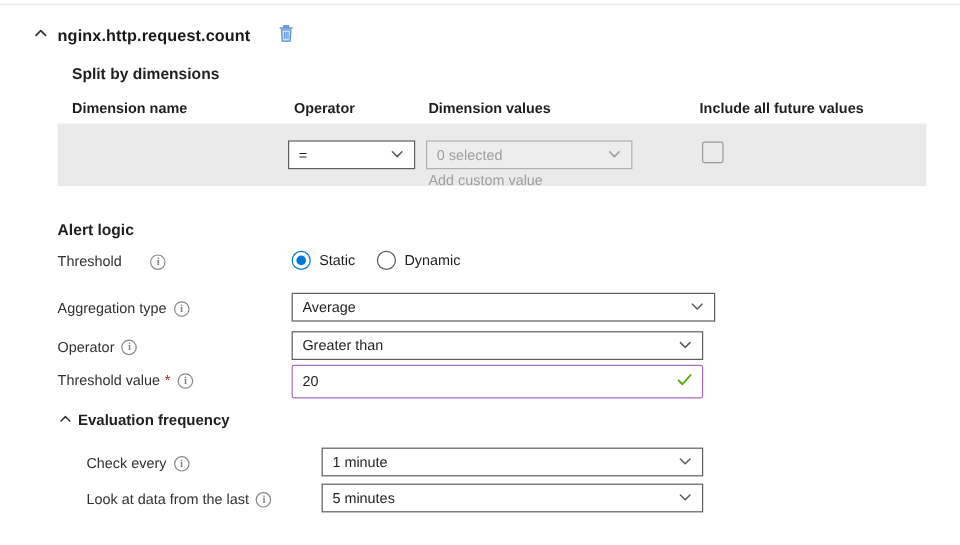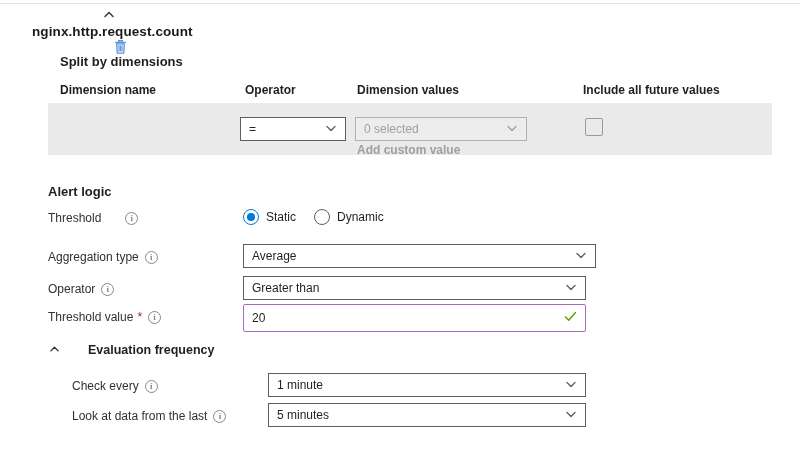--- a/index.html
+++ b/index.html
@@ -5,21 +5,21 @@
   * { margin:0; padding:0; box-sizing:border-box; }
   html,body { background:#fff; }
   .page {
     position:relative; width:800px; height:454px; background:#ffffff;
     font-family:"Liberation Sans","DejaVu Sans",sans-serif;
     font-size:12px; color:#323130; overflow:hidden;
   }
   .top-divider { position:absolute; top:3px; left:0; width:100%; height:1px; background:#e6e6e6; }
 
   
-  .cond-header { position:absolute; top:8px; left:26px; display:flex; align-items:center;flex-direction:column; }
+  .cond-header { position:absolute; top:20px; left:26px; display:flex; align-items:center; }
   .chev-btn { background:none; border:none; cursor:pointer; width:16px; height:16px; display:flex; align-items:center; justify-content:center; padding:0; }
   .cond-title { font-size:13.5px; font-weight:700; color:#1a1a1a; margin-left:6px; letter-spacing:.1px; }
   .trash-btn { background:none; border:none; cursor:pointer; margin-left:22px; padding:0; display:flex; align-items:center; }
 
   .section-heading { position:absolute; font-weight:700; font-size:13px; color:#201f1e; }
   .split-heading { left:60px; top:54px; }
   .logic-heading { left:48px; top:184px; }
 
   .col-header { position:absolute; top:83px; font-weight:700; font-size:12px; color:#201f1e; }
   .col-1 { left:60px; } .col-2 { left:245px; } .col-3 { left:357px; } .col-4 { left:583px; }
@@ -31,21 +31,21 @@
     display:flex; align-items:center; justify-content:space-between;
     height:24px; background:#fff; border:1px solid #605e5c;
     padding:0 8px; font-size:12px; color:#201f1e; cursor:pointer;
   }
   .dd .dd-text { white-space:nowrap; overflow:hidden; }
   .dd.disabled { background:#ededed; border-color:#b3b0ad; color:#a19f9d; cursor:default; }
 
   .dd-dimension { position:absolute; left:7px;  top:14px; width:178px; }
   .dd-op        { position:absolute; left:192px; top:14px; width:106px; }
   .dd-values    { position:absolute; left:307px; top:14px; width:172px; }
-  .add-custom   { position:absolute; left:309px; top:40px; color:#a19f9d; font-size:12px; cursor:pointer;font-weight:bold; }
+  .add-custom   { position:absolute; left:309px; top:40px; color:#a19f9d; font-size:12px; cursor:pointer; }
   .future-checkbox { position:absolute; left:537px; top:15px; width:18px; height:18px; border:1px solid #9a9a9a; border-radius:2px; background:transparent; cursor:pointer; }
 
   
   .field-label { position:absolute; display:flex; align-items:center; gap:6px; color:#323130; }
   .lbl-threshold { left:48px; top:211px;gap:24px; }
   .lbl-aggregation { left:48px; top:250px;align-items:center; }
   .lbl-operator { left:48px; top:282px; }
   .lbl-threshold-value { left:48px; top:310px; }
   .lbl-check-every { left:72px; top:379px; }
   .lbl-lookback { left:72px; top:409px; }
@@ -69,21 +69,21 @@
   .dd-check-every { position:absolute; left:268px; top:373px; width:318px; }
   .dd-lookback    { position:absolute; left:268px; top:403px; width:318px; }
 
   .threshold-input {
     position:absolute; left:243px; top:304px; width:343px; height:24px;
     display:flex; align-items:center; justify-content:space-between;
     background:#fff; border:1.5px solid #a76cc0; border-radius:2px; padding:13px 8px;
   }
   .threshold-input .val { color:#201f1e; }
 
-  .freq-header { position:absolute; left:46px; top:342px; display:flex; align-items:center; gap:26px; }
+  .freq-header { position:absolute; left:46px; top:342px; display:flex; align-items:center; gap:3px; }
   .freq-title { font-weight:700; font-size:12.5px; color:#201f1e; }
 </style>
 </head>
 <body>
 
 <div class="page">
   <div class="top-divider"></div>
 
   <div class="cond-header">
     <button class="chev-btn">

